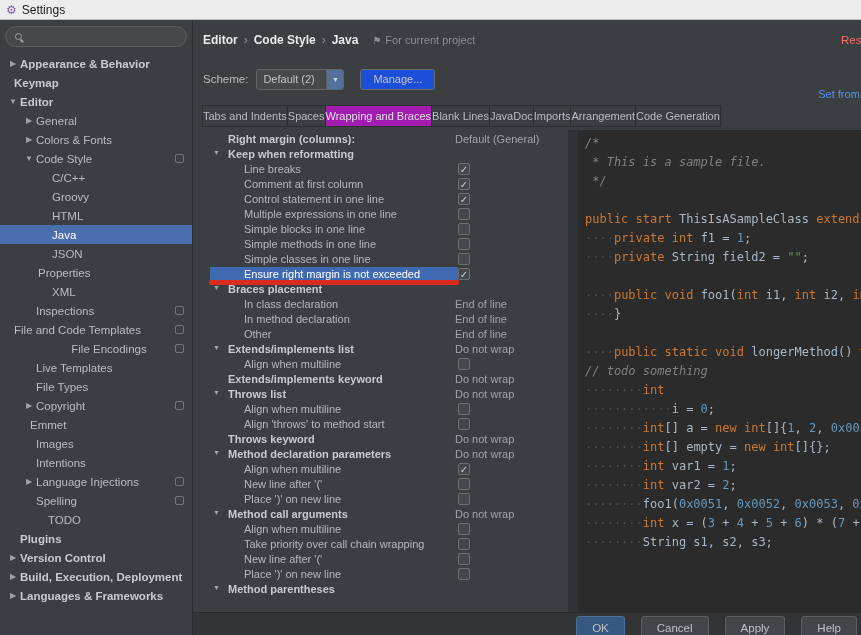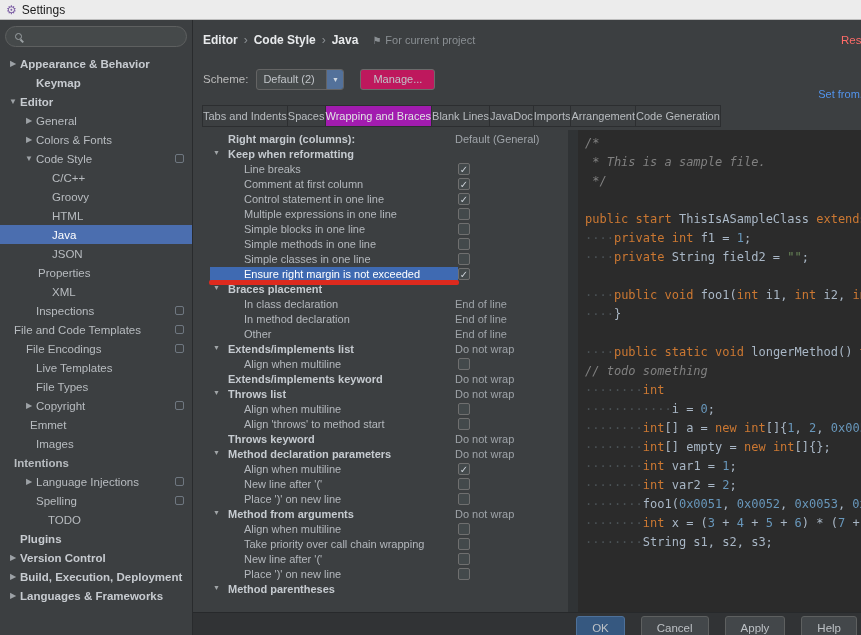--- a/index.html
+++ b/index.html
@@ -48,21 +48,21 @@
   .fcp   { display:flex; align-items:center; gap:4px; margin-left:8px; color:#8a8f93; font-size:11px; }
   .flag  { font-size:10px; color:#8a8f93; }
   .reset { position:absolute; top:14px; right:-10px; color:#ff6b68; font-size:11.5px; white-space:nowrap; cursor:pointer; }
   .scheme-row { display:flex; align-items:center; margin-top:14px; height:26px; gap:8px; }
   .scheme-label { color:#bbbbbb; font-size:11.5px; }
   .combo { width:88px; height:21px; background:#45494a; border:1px solid #646464; border-radius:3px;
            display:flex; align-items:stretch; overflow:hidden; }
   .cval { flex:1; padding-left:6px; color:#c0c4c8; font-size:11px; line-height:19px; white-space:nowrap; }
   .carrow { width:17px; background:#53719a; border-left:1px solid #646464;
             display:flex; align-items:center; justify-content:center; color:#cfd8e2; font-size:7px; }
-  .btn { height:21px; background:#be185d; border:1px solid #6b6b6b; border-radius:3px;
+  .btn { height:21px; background:#1d4ed8; border:1px solid #6b6b6b; border-radius:3px;
          color:#c0c4c8; font-size:11px; padding:0 12px; margin-left:8px; font-family:inherit; }
   .setfrom { position:absolute; top:68px; right:-8px; color:#5394ec; font-size:11px; white-space:nowrap; cursor:pointer; }
   .tab-bar { display:flex; margin-top:13px; height:22px; }
   .tab { height:22px; line-height:20px; padding:0 0; font-size:11px; color:#b8bcc0;
          background:#3c3f41; border:1px solid #2c2e30; margin-left:-1px; white-space:nowrap; cursor:default; }
   .tab.active { background:#a21caf; color:#e0e2e4; }
 
   
   .content { flex:1; display:flex; overflow:hidden; }
   .settings-pane { width:385px; flex:none; position:relative; overflow:hidden; padding-top:2px; }
@@ -115,21 +115,21 @@
     <div class="sidebar">
       <div class="search">
         <span class="mag"></span>
         <input placeholder="" style="">
       </div>
       <div class="tree">
           <div class="trow b" style="padding-left: 6px;">
             <span class="tarrow">▶</span>
             <span class="tlabel">Appearance &amp; Behavior</span>
           </div>
-          <div class="trow b" style="padding-left: 22px;">
+          <div class="trow b" style="padding-left: 0;">
             <span class="tarrow"></span>
             <span class="tlabel">Keymap</span>
           </div>
           <div class="trow b" style="padding-left: 6px;">
             <span class="tarrow">▼</span>
             <span class="tlabel">Editor</span>
           </div>
           <div class="trow" style="padding-left: 22px;">
             <span class="tarrow">▶</span>
             <span class="tlabel">General</span>
@@ -174,21 +174,21 @@
           <div class="trow" style="padding-left: 22px;">
             <span class="tarrow"></span>
             <span class="tlabel">Inspections</span>
             <span class="pbadge"></span>
           </div>
           <div class="trow" style="">
             <span class="tarrow"></span>
             <span class="tlabel">File and Code Templates</span>
             <span class="pbadge"></span>
           </div>
-          <div class="trow" style="padding-left: 12px;">
+          <div class="trow" style="padding-left: 12px; justify-content: center;">
             <span class="tarrow"></span>
             <span class="tlabel">File Encodings</span>
             <span class="pbadge"></span>
           </div>
           <div class="trow" style="padding-left: 22px;">
             <span class="tarrow"></span>
             <span class="tlabel">Live Templates</span>
           </div>
           <div class="trow" style="padding-left: 22px;">
             <span class="tarrow"></span>
@@ -200,21 +200,21 @@
             <span class="pbadge"></span>
           </div>
           <div class="trow" style="padding-left: 16px;">
             <span class="tarrow"></span>
             <span class="tlabel">Emmet</span>
           </div>
           <div class="trow" style="padding-left: 22px;">
             <span class="tarrow"></span>
             <span class="tlabel">Images</span>
           </div>
-          <div class="trow" style=" font-weight: bold;">
+          <div class="trow" style="padding-left: 22px;">
             <span class="tarrow"></span>
             <span class="tlabel">Intentions</span>
           </div>
           <div class="trow" style="padding-left: 22px;">
             <span class="tarrow">▶</span>
             <span class="tlabel">Language Injections</span>
             <span class="pbadge"></span>
           </div>
           <div class="trow" style="padding-left: 22px;">
             <span class="tarrow"></span>
@@ -403,21 +403,21 @@
                 <span class="slabel ind">New line after '('</span>
                 <span class="cbx"></span>
               </div>
               <div class="srow">
                 <span class="sarrow"></span>
                 <span class="slabel ind">Place ')' on new line</span>
                 <span class="cbx"></span>
               </div>
               <div class="srow">
                 <span class="sarrow">▼</span>
-                <span class="slabel b">Method from arguments</span>
+                <span class="slabel b">Method call arguments</span>
                 <span class="sval">Do not wrap</span>
               </div>
               <div class="srow">
                 <span class="sarrow"></span>
                 <span class="slabel ind">Align when multiline</span>
                 <span class="cbx"></span>
               </div>
               <div class="srow">
                 <span class="sarrow"></span>
                 <span class="slabel ind">Take priority over call chain wrapping</span>

